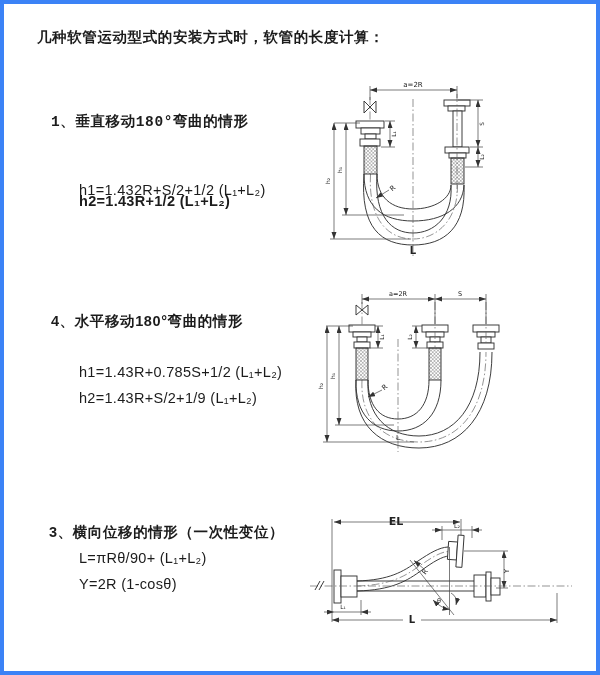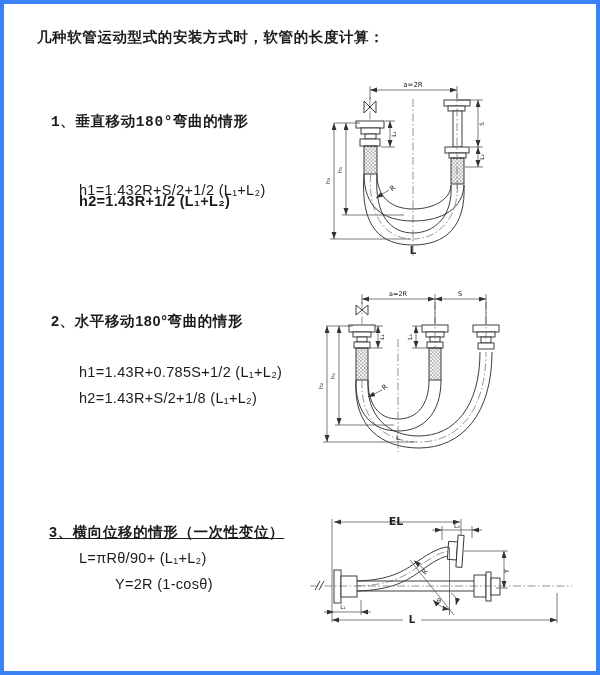--- a/index.html
+++ b/index.html
@@ -24,27 +24,27 @@
 <body>
 
 <div class="page">
 
   <div class="h" style="left:33px;top:24px;">几种软管运动型式的安装方式时，软管的长度计算：</div>
 
   <div class="h" style="left:47px;top:108px;font-family:Liberation Mono, monospace;">1、垂直移动180°弯曲的情形</div>
   <div class="f" style="left:75px;top:178px;">h1=1.432R+S/2+1/2 (L₁+L₂)</div>
   <div class="f" style="left:75px;top:189px;font-weight:bold;">h2=1.43R+1/2 (L₁+L₂)</div>
 
-  <div class="h" style="left:47px;top:308px;">2、水平移动180°弯曲的情形</div>
+  <div class="h" style="left:47px;top:308px;">4、水平移动180°弯曲的情形</div>
   <div class="f" style="left:75px;top:360px;">h1=1.43R+0.785S+1/2 (L₁+L₂)</div>
-  <div class="f" style="left:75px;top:386px;">h2=1.43R+S/2+1/8 (L₁+L₂)</div>
-
-  <div class="h" style="left:45px;top:519px;text-decoration:underline;">3、横向位移的情形（一次性变位）</div>
+  <div class="f" style="left:75px;top:386px;">h2=1.43R+S/2+1/9 (L₁+L₂)</div>
+
+  <div class="h" style="left:45px;top:519px;">3、横向位移的情形（一次性变位）</div>
   <div class="f" style="left:75px;top:546px;text-align:right;">L=πRθ/90+ (L₁+L₂)</div>
-  <div class="f" style="left:75px;top:572px;margin-left:36px;">Y=2R (1-cosθ)</div>
+  <div class="f" style="left:75px;top:572px;">Y=2R (1-cosθ)</div>
 
   <svg class="diag" style="left:300px;top:70px;width:300px;height:190px;" viewBox="300 70 300 190">
     <defs>
       <marker id="ar1" markerWidth="8" markerHeight="6" refX="7" refY="2.5" orient="auto-start-reverse" markerUnits="userSpaceOnUse">
         <path d="M0,0 L7,2.5 L0,5 Z" fill="#333"></path>
       </marker>
       <pattern id="hat1" width="3.5" height="3.5" patternUnits="userSpaceOnUse">
         <path d="M0,0 L3.5,3.5 M3.5,0 L0,3.5" stroke="#777" stroke-width=".5"></path>
       </pattern>
     </defs>

